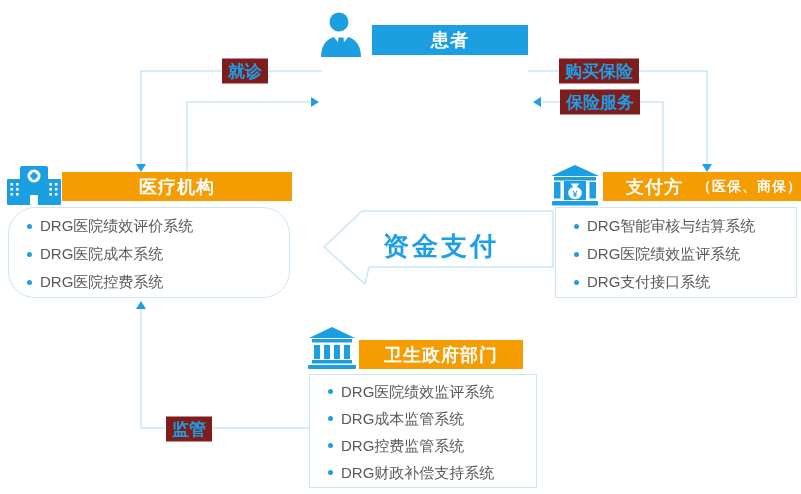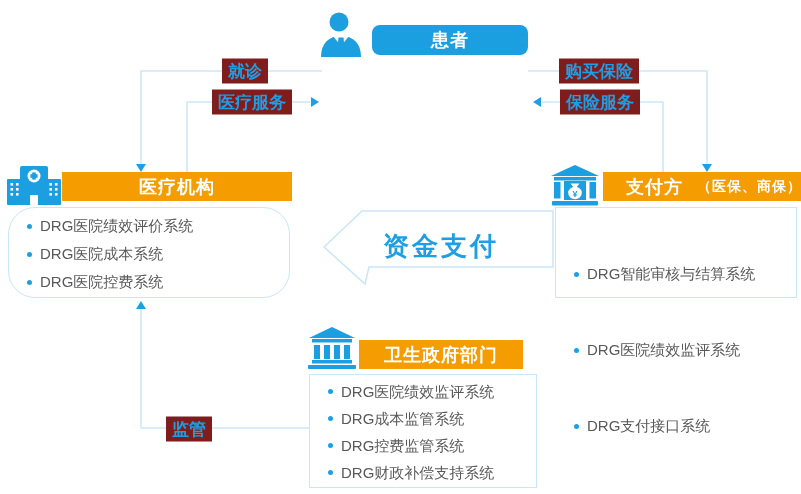--- a/index.html
+++ b/index.html
@@ -6,21 +6,21 @@
   #stage{
     position:relative;width:801px;height:494px;background:#fff;overflow:hidden;
     font-family:"Liberation Sans","DejaVu Sans",sans-serif;
   }
   #connectors{position:absolute;left:0;top:0;z-index:1;}
   .icon{position:absolute;z-index:3;}
   .hdr{
     position:absolute;z-index:2;color:#fff;font-size:18px;font-weight:bold;
     display:flex;align-items:center;justify-content:center;letter-spacing:1px;white-space:nowrap;
   }
-  .hdr.blue{background:#1B9FE0;border-radius:8px;}
+  .hdr.blue{background:#1B9FE0;}
   .hdr.orange{background:#F49C00;}
   .hdr .suffix{font-size:14px;font-weight:bold;margin-left:14px;font-family:Liberation Serif, serif;}
   .box{
     position:absolute;z-index:2;background:#fff;border:1px solid #C9E7F6;box-sizing:border-box;
   }
   .box ul{list-style:none;margin:0;padding:0;}
   .box li{
     position:relative;padding-left:31px;color:#595959;font-size:15px;white-space:nowrap;
   }
   .box li::before{
@@ -30,21 +30,21 @@
   .flow-label{
     position:absolute;z-index:4;transform:translate(-50%,-50%);
     background:#7f1d1d;padding:1px 6px;color:#1E9FE5;font-size:17px;font-weight:bold;white-space:nowrap;
   }
   .flow-label.big{
     background:transparent;font-size:26px;letter-spacing:3px;padding:0;
   }
   
   #patient-box{padding-top:5px;}   #patient-box li{line-height:30px;}
   #hospital-box{padding-top:4px;border-radius:27px;}  #hospital-box li{line-height:28px;}
-  #payer-box{padding-top:4px;}     #payer-box li{line-height:28px;margin-top:48px;}
+  #payer-box{padding-top:4px;}     #payer-box li{line-height:28px;}
   #government-box{padding-top:3px;}#government-box li{line-height:27px;}
 </style>
 </head>
 <body>
 
 <div id="stage">
 
   <svg id="connectors" width="801" height="494" viewBox="0 0 801 494">
     <g fill="none" stroke="#CDE8F8" stroke-width="1.5">
       <path d="M322,71 L141,71 L141,164"></path>
@@ -146,19 +146,18 @@
   <div class="box" id="government-box" style="left:309px;top:374px;width:228px;height:114px">
     <ul>
       <li><span>DRG医院绩效监评系统</span></li>
       <li><span>DRG成本监管系统</span></li>
       <li><span>DRG控费监管系统</span></li>
       <li><span>DRG财政补偿支持系统</span></li>
     </ul>
   </div>
 
   <div class="flow-label" style="left:245px;top:71px">就诊</div>
-  <div class="flow-label" style="left:252px;top:102px">医疗服务</div>
   <div class="flow-label" style="left:599px;top:71px">购买保险</div>
   <div class="flow-label" style="left:600px;top:102px">保险服务</div>
   <div class="flow-label" style="left:189px;top:429px">监管</div>
   <div class="flow-label big" style="left:441px;top:246px">资金支付</div>
 
 </div>
 
 </body></html>

